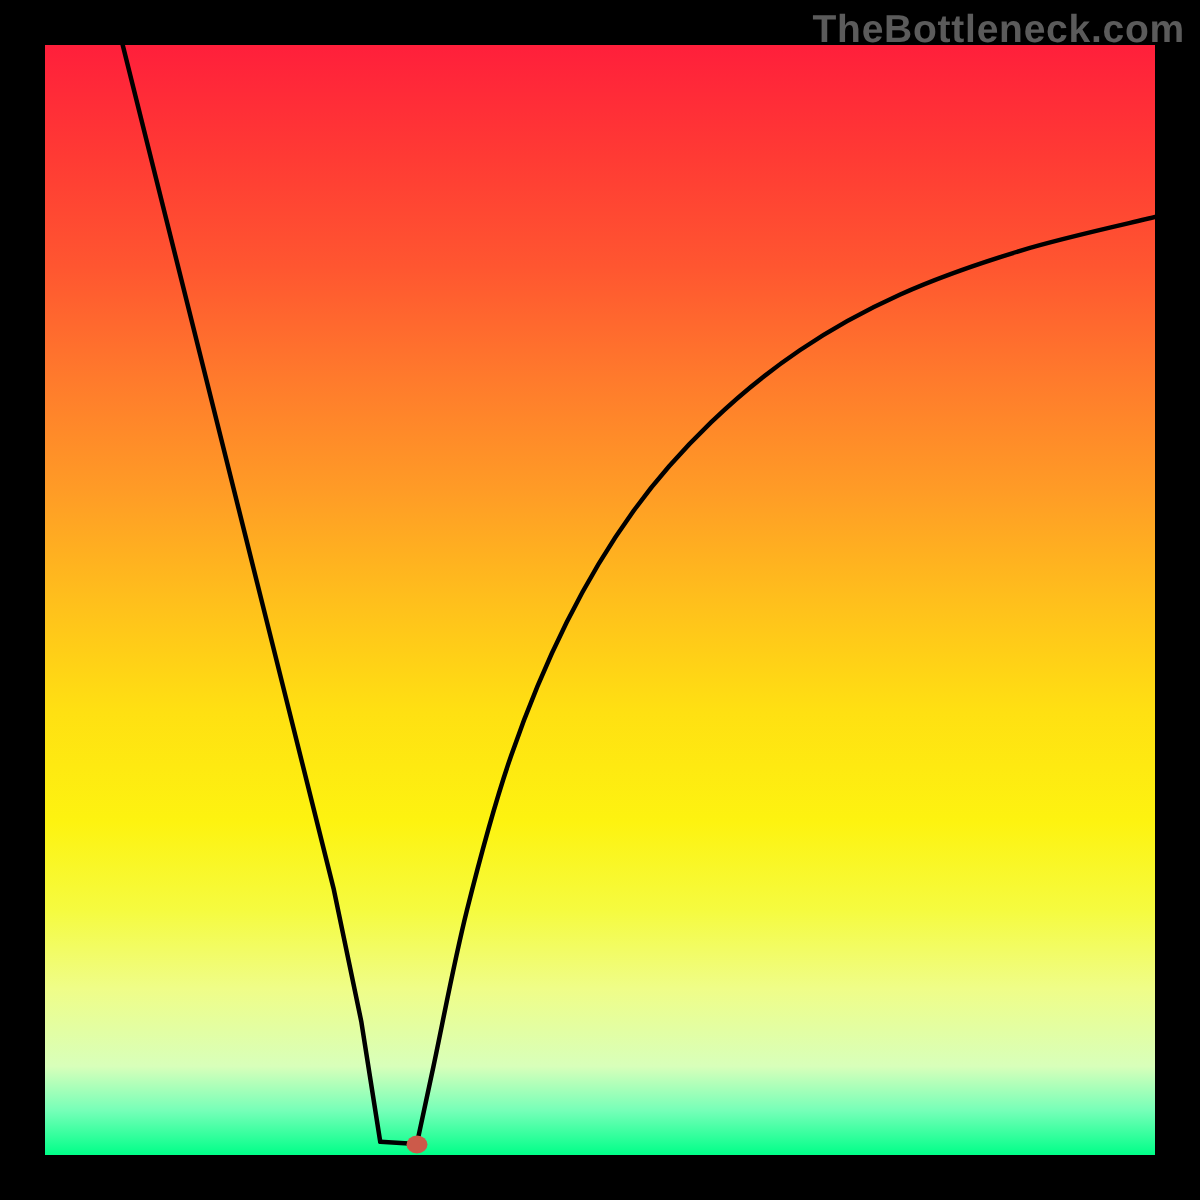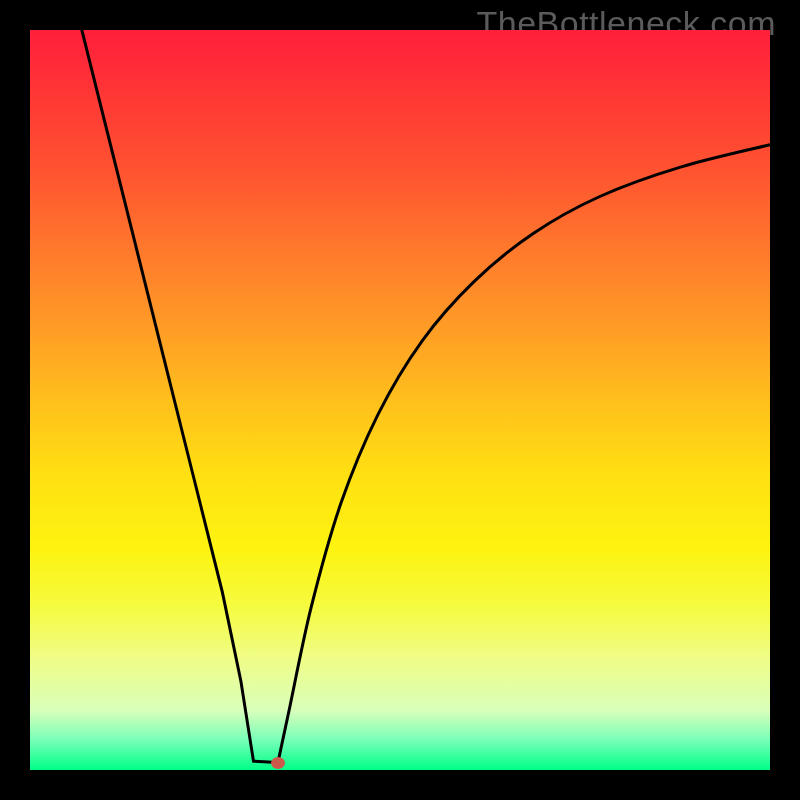--- a/index.html
+++ b/index.html
@@ -6,24 +6,24 @@
   html, body { width: 800px; height: 800px; overflow: hidden; background: #000; }
   .frame {
     position: relative;
     width: 800px;
     height: 800px;
     background: #000;
   }
   .watermark {
     position: absolute;
     top: 4px;
-    right: 24px;
+    right: 10px;
     font-family: Arial, Helvetica, sans-serif;
-    font-size: 34px;
-    font-weight: 400;
+    font-size: 26px;
+    font-weight: 700;
     color: #5b5b5b;
     letter-spacing: 0.5px;
   }
   .plot-area {
     position: absolute;
     left: 30px;
     top: 30px;
     width: 740px;
     height: 740px;
     background: linear-gradient(to bottom,

